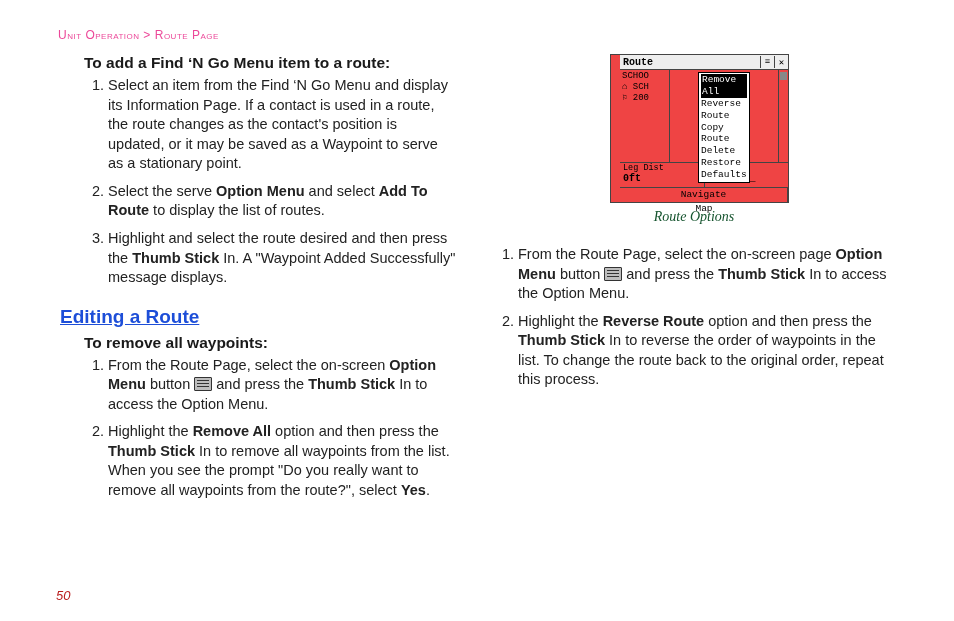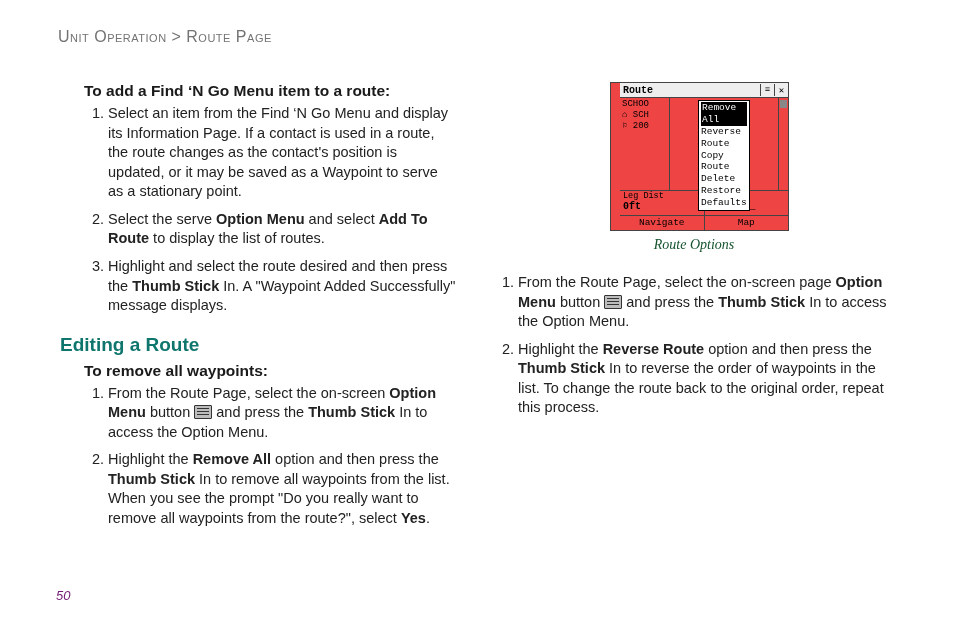--- a/index.html
+++ b/index.html
@@ -12,24 +12,24 @@
     color: #222;
   }
   .page {
     position: relative;
     width: 954px;
     height: 621px;
     box-sizing: border-box;
     padding: 28px 60px 0 56px;
   }
   .breadcrumb {
-    font-size: 16px;
+    font-size: 12px;
     letter-spacing: 0.5px;
-    color: #737373;
-    margin-bottom: 36px;
+    color: #ec4899;
+    margin-bottom: 12px;
     margin-left: 2px;
   }
   .sc { font-variant: small-caps; }
   .columns {
     display: flex;
     gap: 38px;
   }
   .col {
     flex: 1 1 0;
     min-width: 0;
@@ -37,41 +37,42 @@
   .heading {
     font-weight: bold;
     font-size: 15.5px;
     margin: 0 0 4px 28px;
     color: #1a1a1a;
   }
   h2.section {
     font-weight: bold;
     font-size: 19px;
     margin: 18px 0 6px 4px;
-    color: #0f766e;
+    color: #1d4ed8;
+    text-decoration: underline;
   }
   ol.steps {
     margin: 0 0 14px 28px;
     padding-left: 24px;
     font-size: 14.5px;
     line-height: 1.35;
     color: #222;
   }
   ol.steps > li { margin-bottom: 8px; }
   .b { font-weight: bold; }
   .footer {
     position: absolute;
     left: 56px;
     right: 60px;
     bottom: 18px;
     display: flex;
     justify-content: flex-start;
     font-size: 13px;
     font-style: italic;
-    color: #701a75;
+    color: #b91c1c;
   }
   .footer .pnum { font-style: italic; }
   .footer .manual sup { font-size: 9px; font-style: italic; }
   .icon-menu {
     display: inline-block;
     width: 16px;
     height: 12px;
     border: 1px solid #333;
     background: #bdbdbd;
     vertical-align: -2px;
@@ -177,20 +178,21 @@
     padding: 1px 3px;
     line-height: 1.1;
   }
   .shot .statbar .cell:last-child { border-right: none; }
   .shot .statbar .val { font-weight: bold; font-size: 10px; }
   .shot .botbar {
     display: flex;
     border-top: 1px solid #444;
     height: 14px;
     font-size: 9.5px;
+    flex-direction: column;
   }
   .shot .botbar .cell {
     flex: 1; text-align: center;
     border-right: 1px solid #444;
     line-height: 14px;
   }
   .shot .botbar .cell:last-child { border-right: none; }
   .caption {
     text-align: center;
     font-style: italic;

